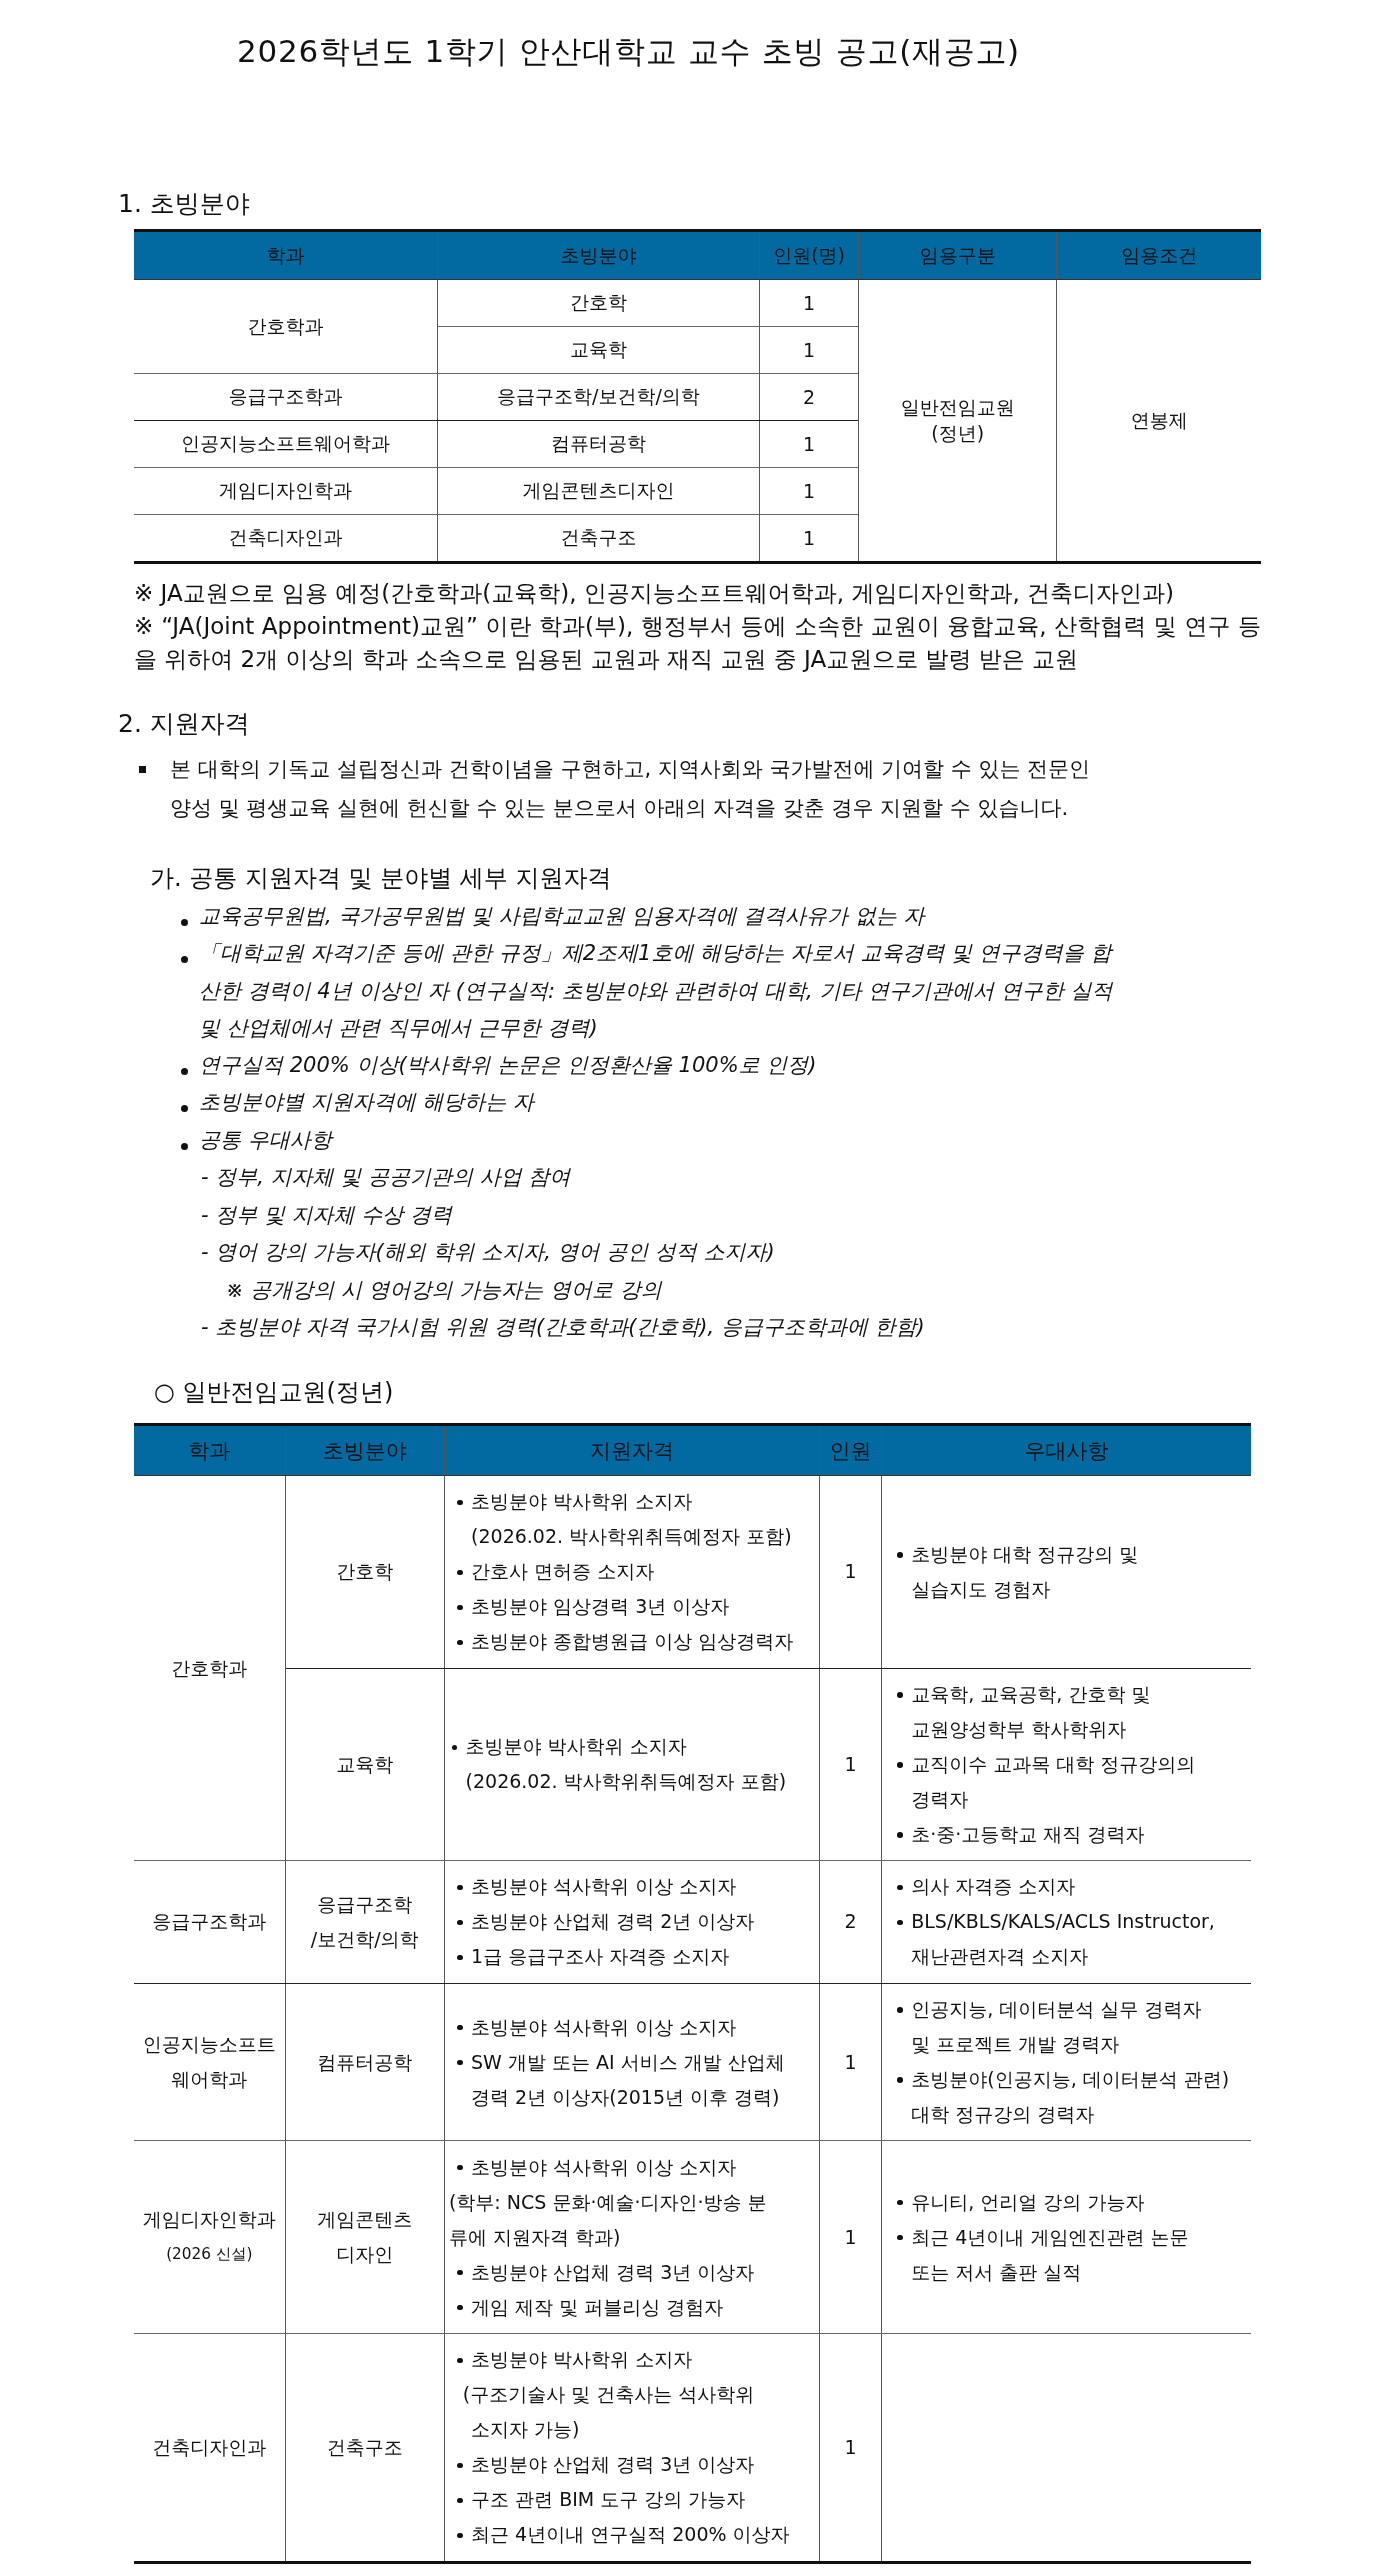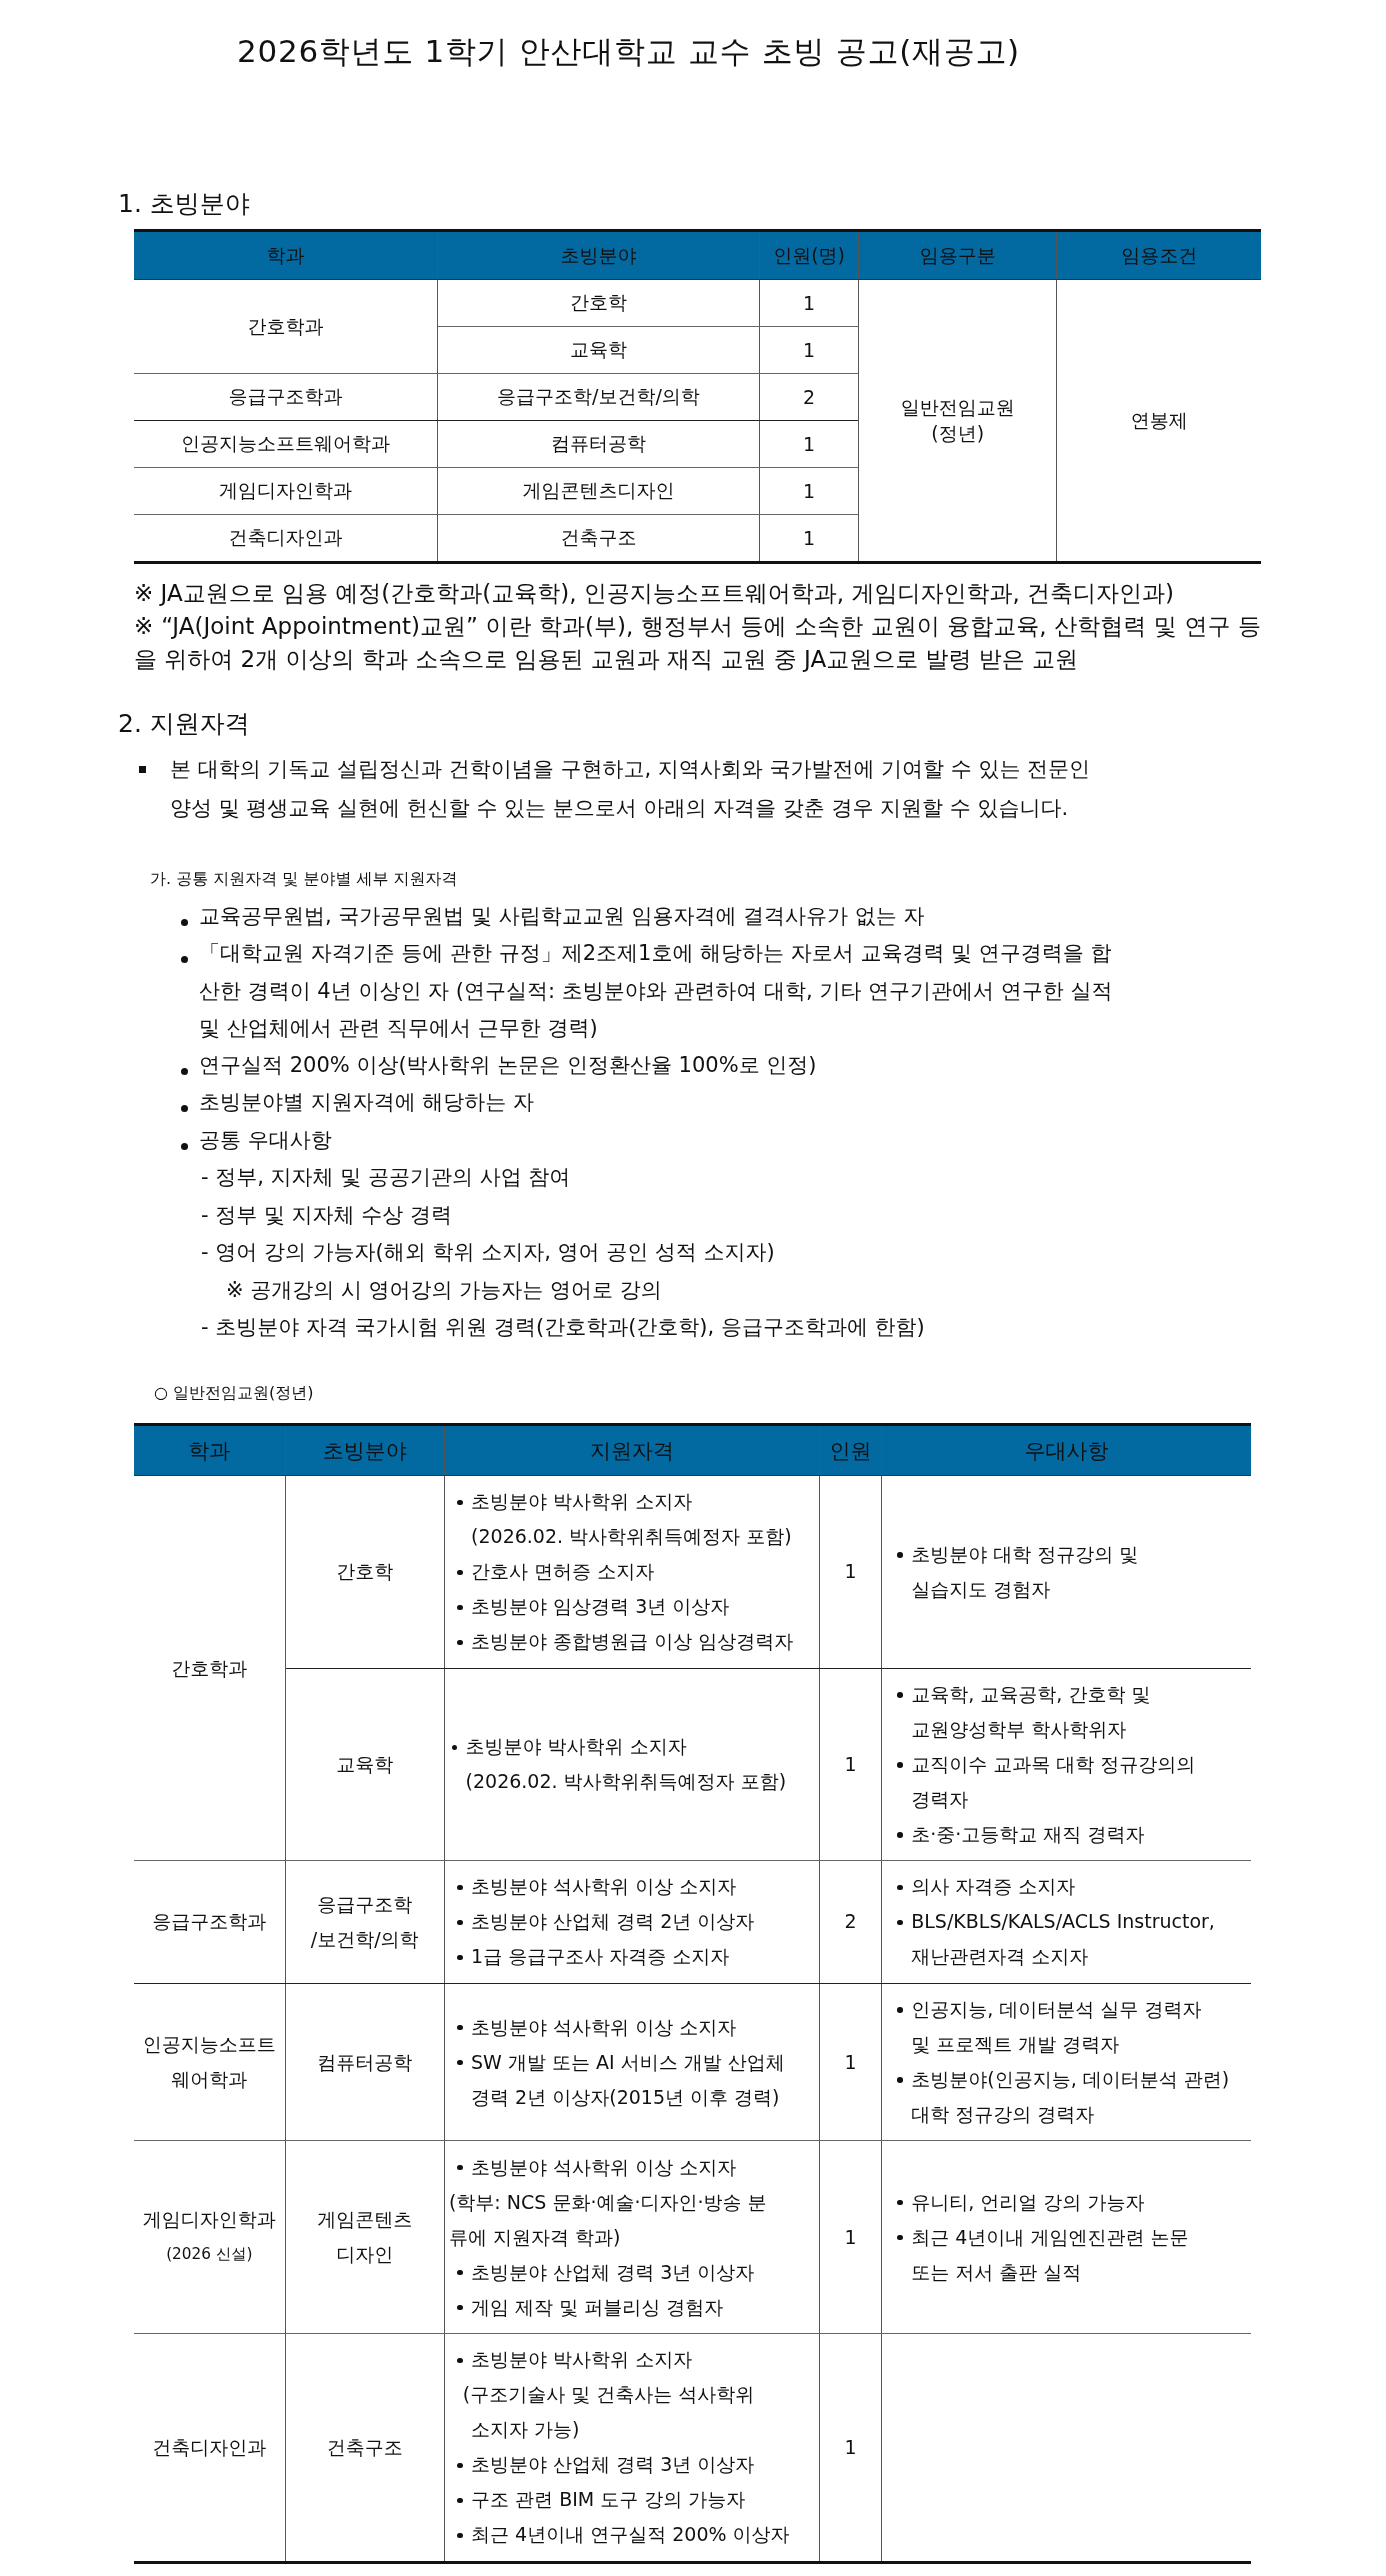--- a/index.html
+++ b/index.html
@@ -28,22 +28,22 @@
   tbody tr:last-child td, td.last-row { border-bottom: 3.5px solid #111; }
 
   
   #t1 { left: 134px; top: 229px; width: 1127px; }
   #t1 thead th { height: 47px; }
   #t1 tbody td { height: 46px; }
 
   .para { position: absolute; left: 134px; width: 1127px; font-size: 21px; line-height: 39px; }
   .square-bullet { position: absolute; left: 139px; width: 7px; height: 7px; background: #111; }
 
-  .sub { position: absolute; font-size: 16px; line-height: 37px; }
-  .bl { position: absolute; font-size: 21px; line-height: 37px; }
+  .sub { position: absolute; font-size: 24px; line-height: 37px; }
+  .bl { position: absolute; font-size: 21px; line-height: 37px; font-style: italic; }
   .dot { display: inline-block; width: 7px; height: 7px; border-radius: 50%; background: #111; position: absolute; }
 
   
   #t2 { left: 134px; top: 1423px; width: 1117px; }
   #t2 thead th { height: 49px; font-size: 21px; }
   #t2 tbody td { font-size: 19px; line-height: 35px; }
   .qual-list, .pref-list { list-style: none; margin: 0; padding: 0; text-align: left; }
   .qual-list li, .pref-list li { position: relative; padding-left: 16.6px; }
   .qual-list li::before, .pref-list li::before {
     content: ""; position: absolute; left: 2.8px; top: 15.3px; width: 5.5px; height: 5.5px; border-radius: 50%; background: #111;

